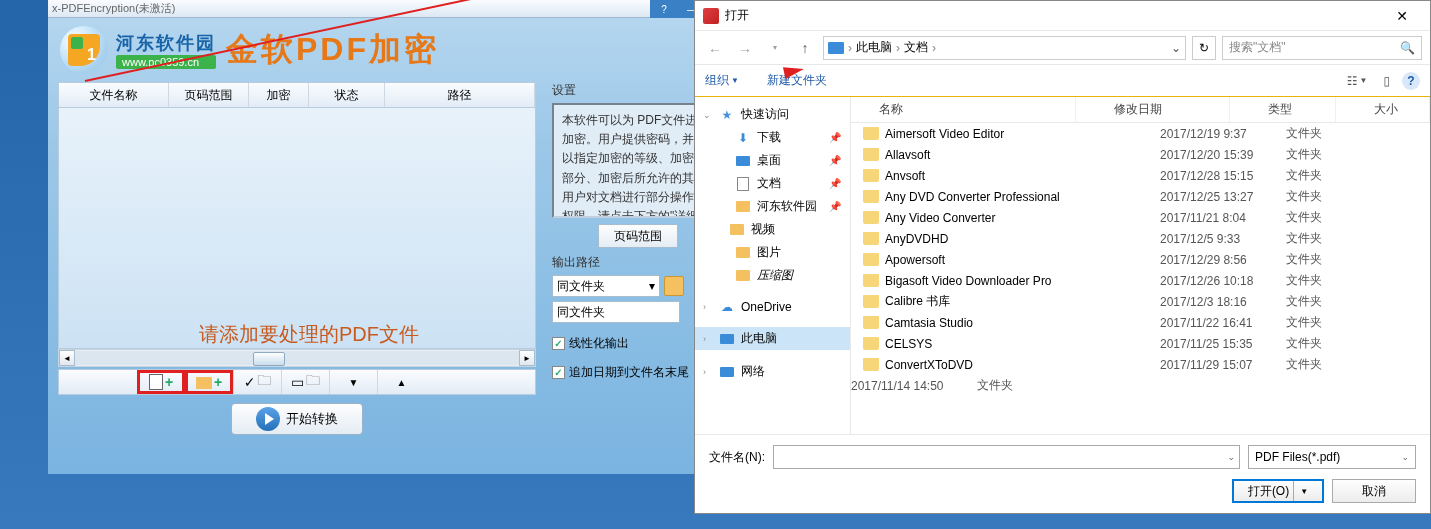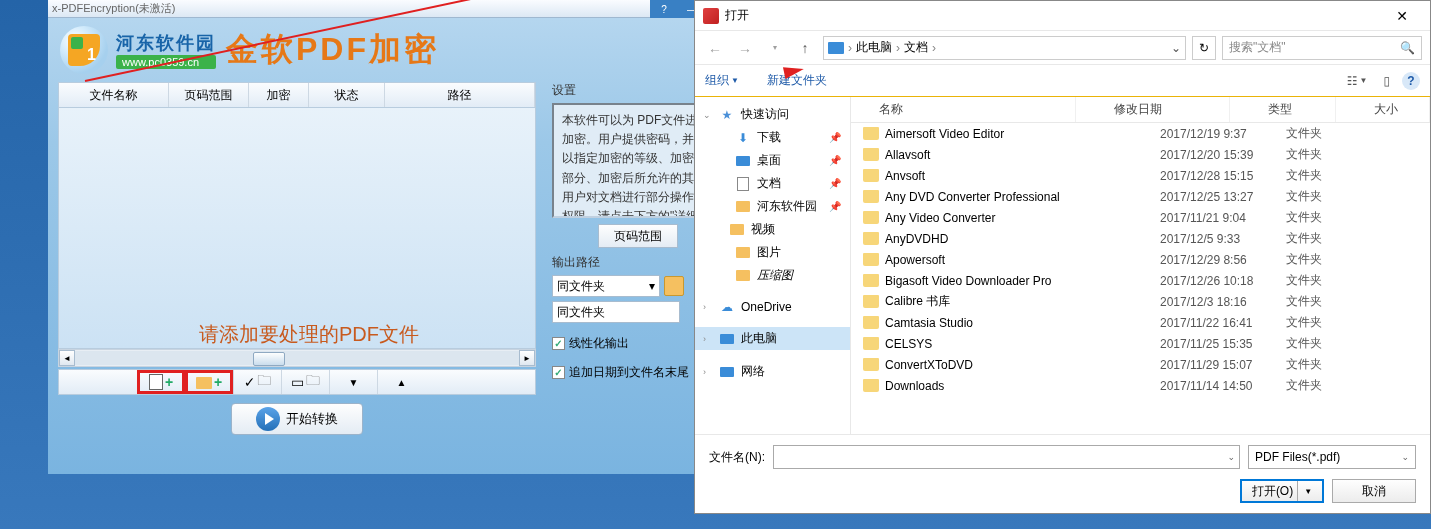--- a/index.html
+++ b/index.html
@@ -116,21 +116,21 @@
 .fp-folder-icon { width: 16px; height: 13px; background: #f7d679; border-radius: 1px 1px 2px 2px; }
 .fp-cell2 { width: 126px; color: #555; } .fp-cell3 { width: 78px; color: #555; } .fp-cell4 { width: 66px; }
 
 .dlg-footer { border-top: 1px solid #e8e8e8; padding: 10px 14px; }
 .fn-row { display: flex; align-items: center; gap: 8px; font-size: 12px; }
 .fn-label { }
 .fn-input { flex: 1; height: 24px; border: 1px solid #aaa; padding: 0 4px; display: flex; align-items: center; justify-content: space-between; }
 .fn-filter { width: 168px; height: 24px; border: 1px solid #aaa; padding: 0 6px; display: flex; align-items: center; justify-content: space-between; }
 .btn-row { display: flex; justify-content: flex-end; gap: 8px; margin-top: 10px; }
 .dlg-btn { height: 24px; width: 84px; border: 1px solid #aaa; background: linear-gradient(to bottom, #fefefe, #ececec); font-size: 12px; display: flex; align-items: center; justify-content: center; cursor: pointer; }
-.dlg-btn.primary { border: 2px solid #0078d7; width: 84px; display: flex; gap: 4px; margin-left: 23px; }
+.dlg-btn.primary { border: 2px solid #0078d7; width: 92px; display: flex; gap: 4px; margin-left: 23px; }
 .dlg-btn .dsep { border-left: 1px solid #aaa; height: 100%; padding-left: 6px; display: flex; align-items: center; font-size: 8px; }
 
 .watermark { position: absolute; right: 6px; bottom: 198px; color: rgba(100,130,160,0.3); font-size: 11px; letter-spacing: 1px; }
 </style>
 </head>
 <body>
 
 <div class="app-window">
   <div class="title-bar">
     <span>x-PDFEncryption(未激活)</span>
@@ -394,21 +394,21 @@
             </div>
             <div class="fp-cell2">2017/12/25 13:27</div>
             <div class="fp-cell3">文件夹</div>
             <div class="fp-cell4"></div>
           </div>
           <div class="fp-row">
             <div class="fp-cell1">
               <div class="fp-folder-icon"></div>
               <span>Any Video Converter</span>
             </div>
-            <div class="fp-cell2">2017/11/21 9:04</div>
+            <div class="fp-cell2">2017/11/21 8:04</div>
             <div class="fp-cell3">文件夹</div>
             <div class="fp-cell4"></div>
           </div>
           <div class="fp-row">
             <div class="fp-cell1">
               <div class="fp-folder-icon"></div>
               <span>AnyDVDHD</span>
             </div>
             <div class="fp-cell2">2017/12/5 9:33</div>
             <div class="fp-cell3">文件夹</div>
@@ -462,24 +462,20 @@
           <div class="fp-row">
             <div class="fp-cell1">
               <div class="fp-folder-icon"></div>
               <span>ConvertXToDVD</span>
             </div>
             <div class="fp-cell2">2017/11/29 15:07</div>
             <div class="fp-cell3">文件夹</div>
             <div class="fp-cell4"></div>
           </div>
           <div class="fp-row">
-            <div class="fp-cell1">
-              <div class="fp-folder-icon"></div>
-              <span>Downloads</span>
-            </div>
             <div class="fp-cell2">2017/11/14 14:50</div>
             <div class="fp-cell3">文件夹</div>
             <div class="fp-cell4"></div>
           </div>
         </div>
     </div>
   </div>
 
   <div class="dlg-footer">
     <div class="fn-row">

